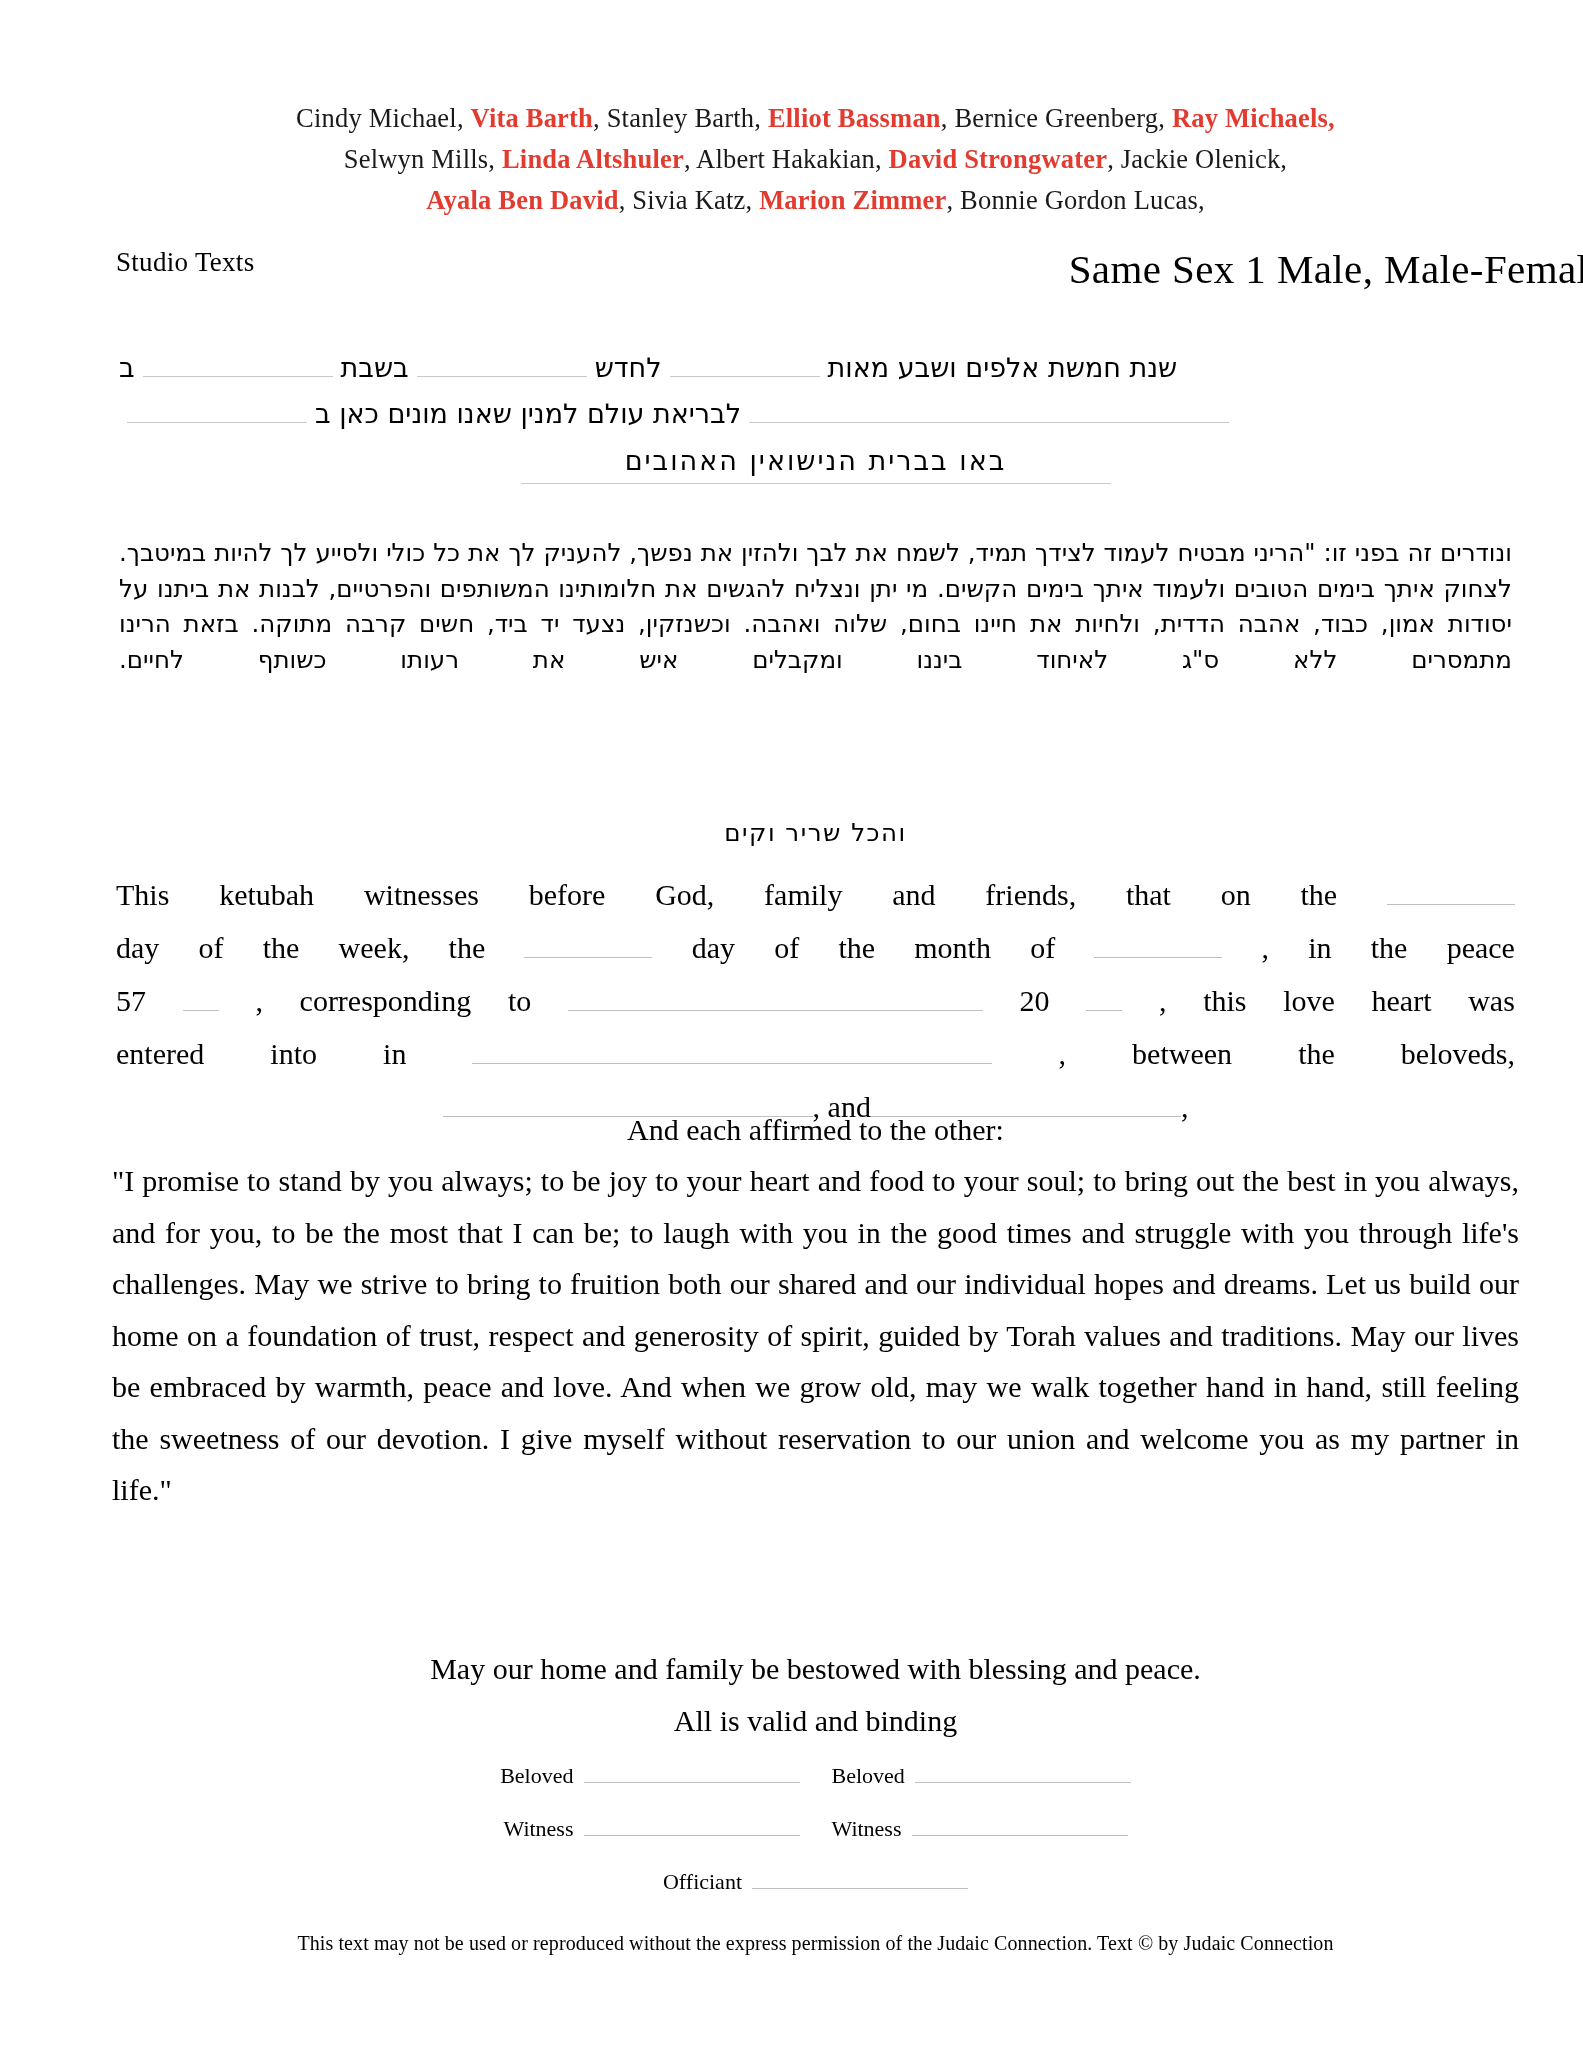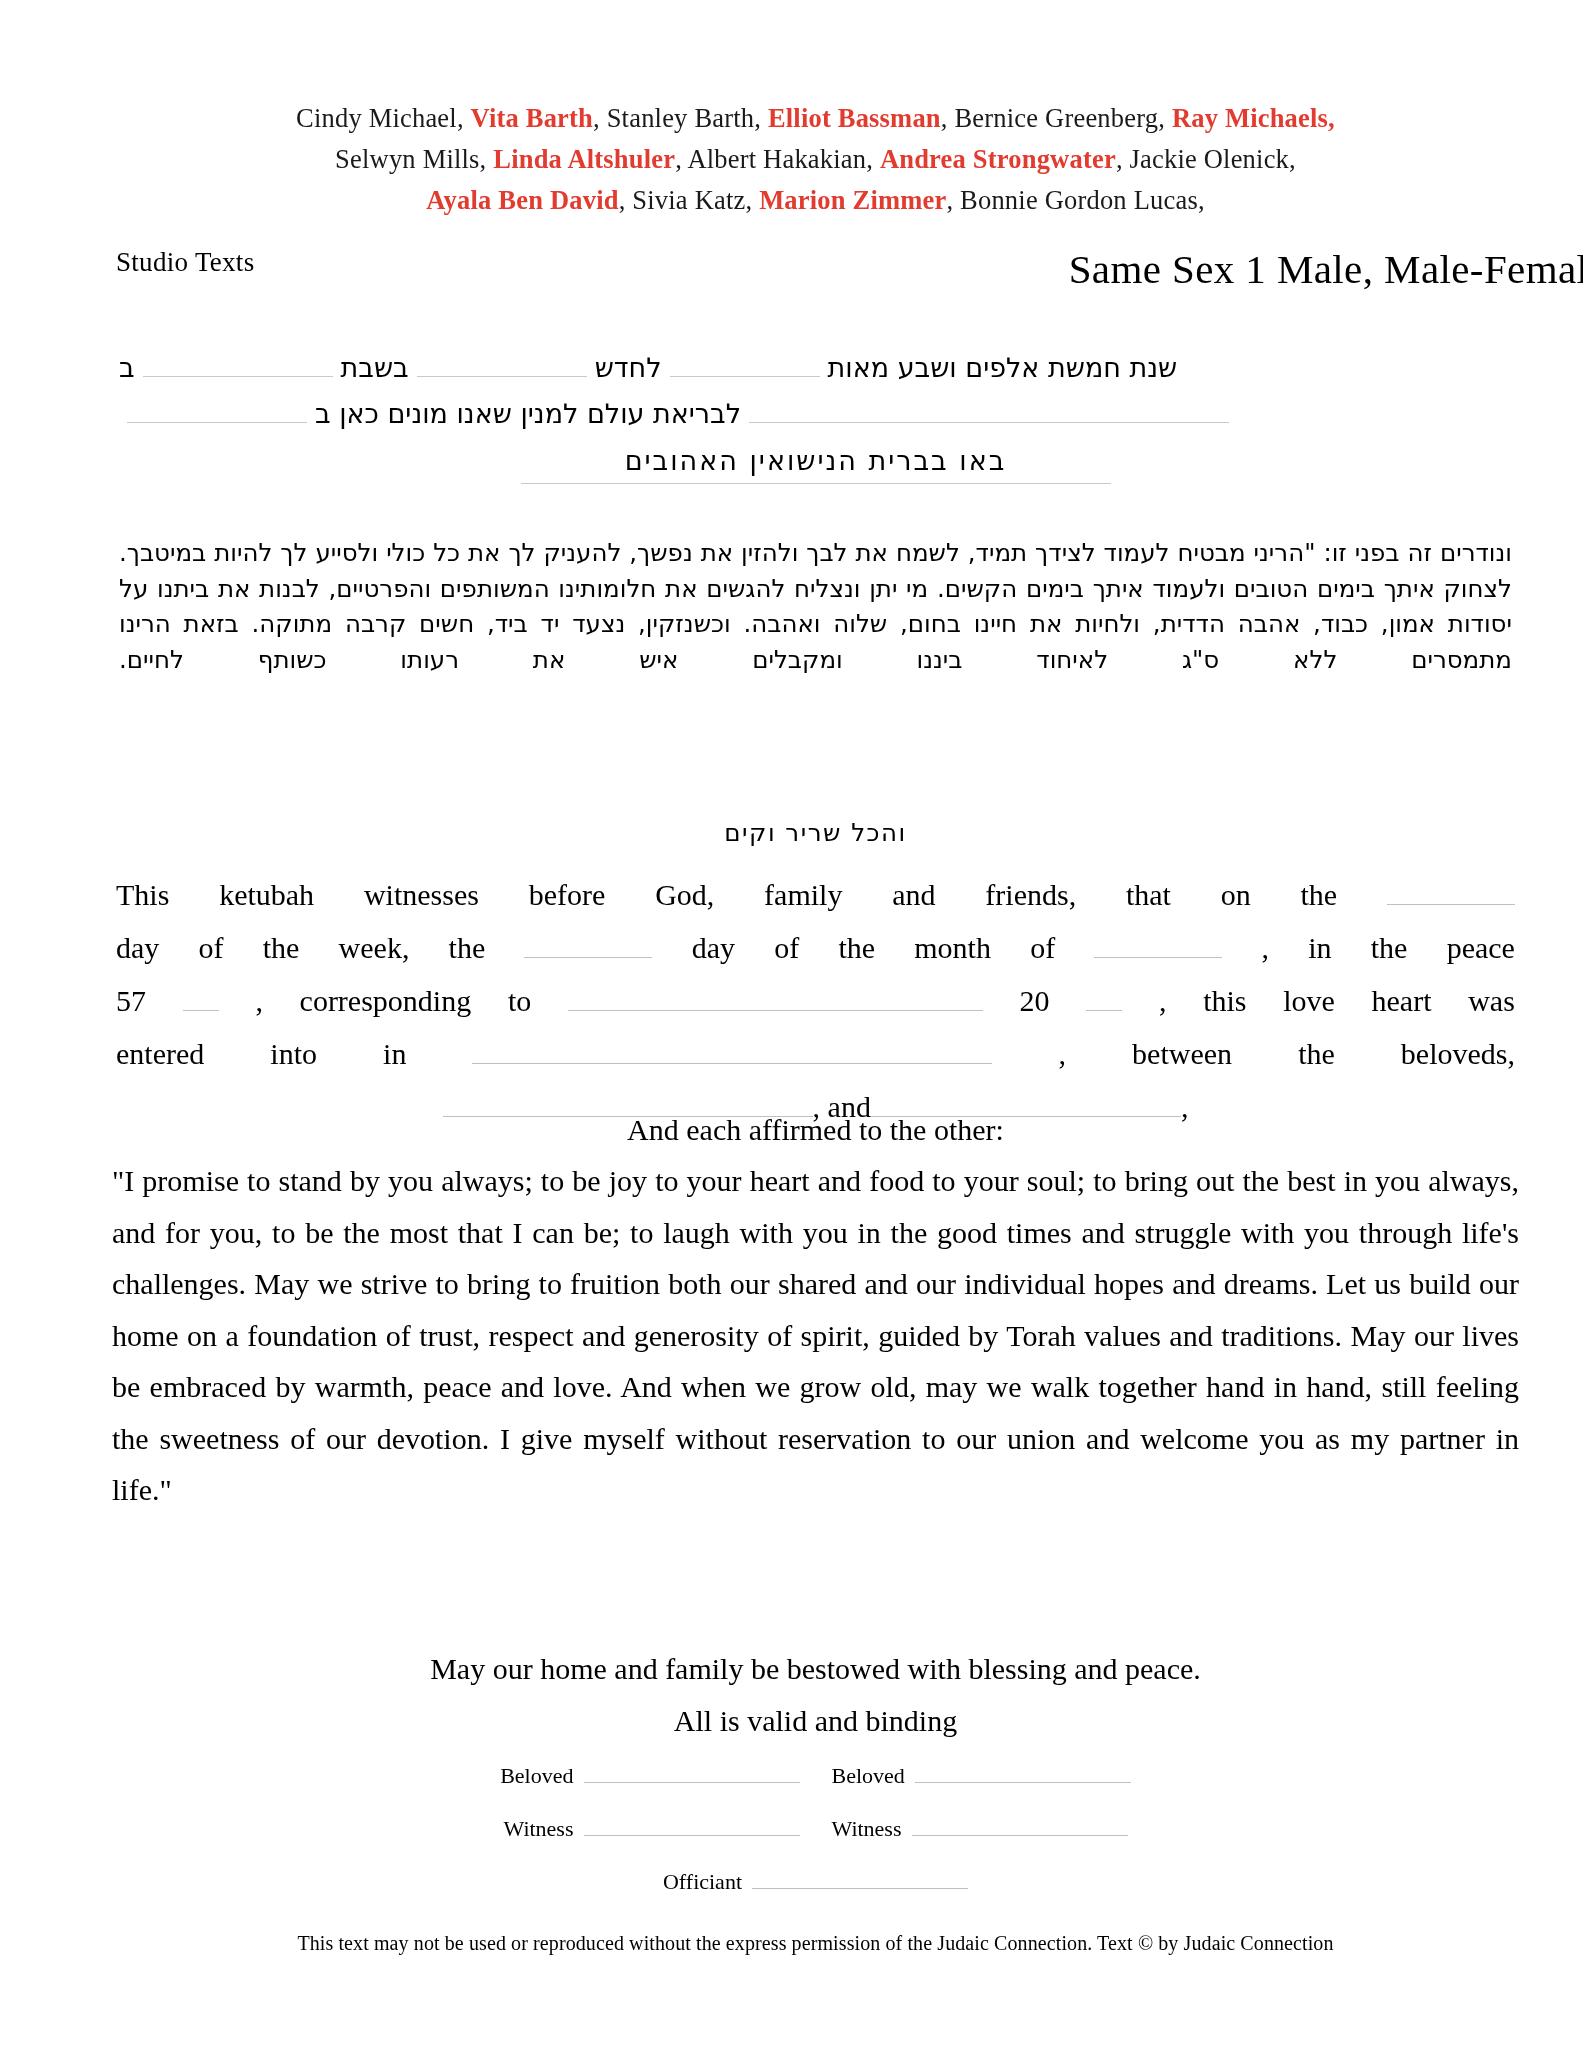--- a/index.html
+++ b/index.html
@@ -235,21 +235,21 @@
   <div class="names-block">
     <div class="names-line">
       <span class="nm">Cindy Michael,</span>
       <span class="nm-red">Vita Barth</span><span class="nm">, Stanley Barth,</span>
       <span class="nm-red">Elliot Bassman</span><span class="nm">, Bernice Greenberg,</span>
       <span class="nm-red">Ray Michaels,</span>
     </div>
     <div class="names-line">
       <span class="nm">Selwyn Mills,</span>
       <span class="nm-red">Linda Altshuler</span><span class="nm">, Albert Hakakian,</span>
-      <span class="nm-red">Andrea Strongwater</span><span class="nm">, Jackie Olenick,</span>
+      <span class="nm-red">David Strongwater</span><span class="nm">, Jackie Olenick,</span>
     </div>
     <div class="names-line">
       <span class="nm-red">Ayala Ben David</span><span class="nm">, Sivia Katz,</span>
       <span class="nm-red">Marion Zimmer</span><span class="nm">, Bonnie Gordon Lucas,</span>
     </div>
   </div>
 
   <div class="studio-label">Studio Texts</div>
   <div class="doc-title">Same Sex 1 Male, Male-Female</div>
 

